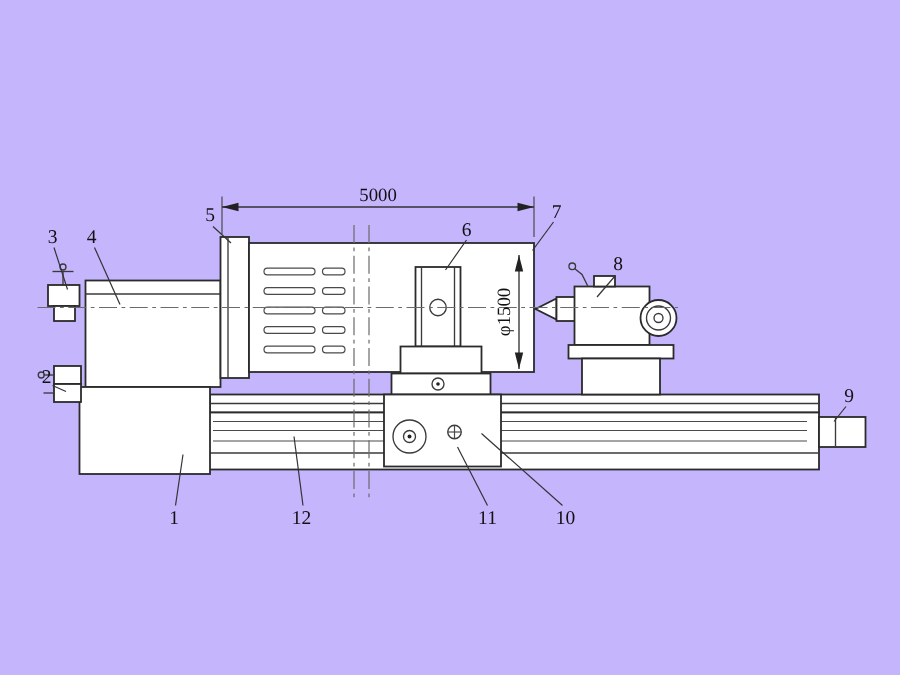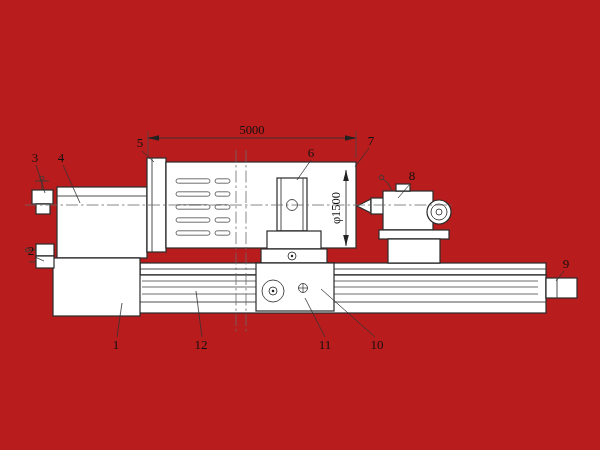--- a/index.html
+++ b/index.html
@@ -1,16 +1,16 @@
 <!DOCTYPE html>
 <html><head>
 <meta charset="utf-8">
 <style>
   html,body{margin:0;padding:0;background:#ffffff;}
-  .page{width:600px;height:450px;position:relative;background:#b91c1c;overflow:hidden;
+  .page{width:600px;height:450px;position:relative;background:#c4b5fd;overflow:hidden;
         font-family:"Liberation Serif", serif;}
   svg{position:absolute;left:0;top:0;}
   .outline{fill:#ffffff;stroke:#2b2b2b;stroke-width:1.2;}
   .detail{fill:none;stroke:#3a3a3a;stroke-width:0.9;}
   .thin{fill:none;stroke:#4a4a4a;stroke-width:0.8;}
   .axis{fill:none;stroke:#6a6a6a;stroke-width:0.8;stroke-dasharray:12 3 2.5 3;}
   .leader{fill:none;stroke:#333333;stroke-width:0.8;}
   .dimline{fill:none;stroke:#333333;stroke-width:0.9;}
   .arrow{fill:#222222;stroke:none;}
   .hub{fill:#222222;stroke:none;}

